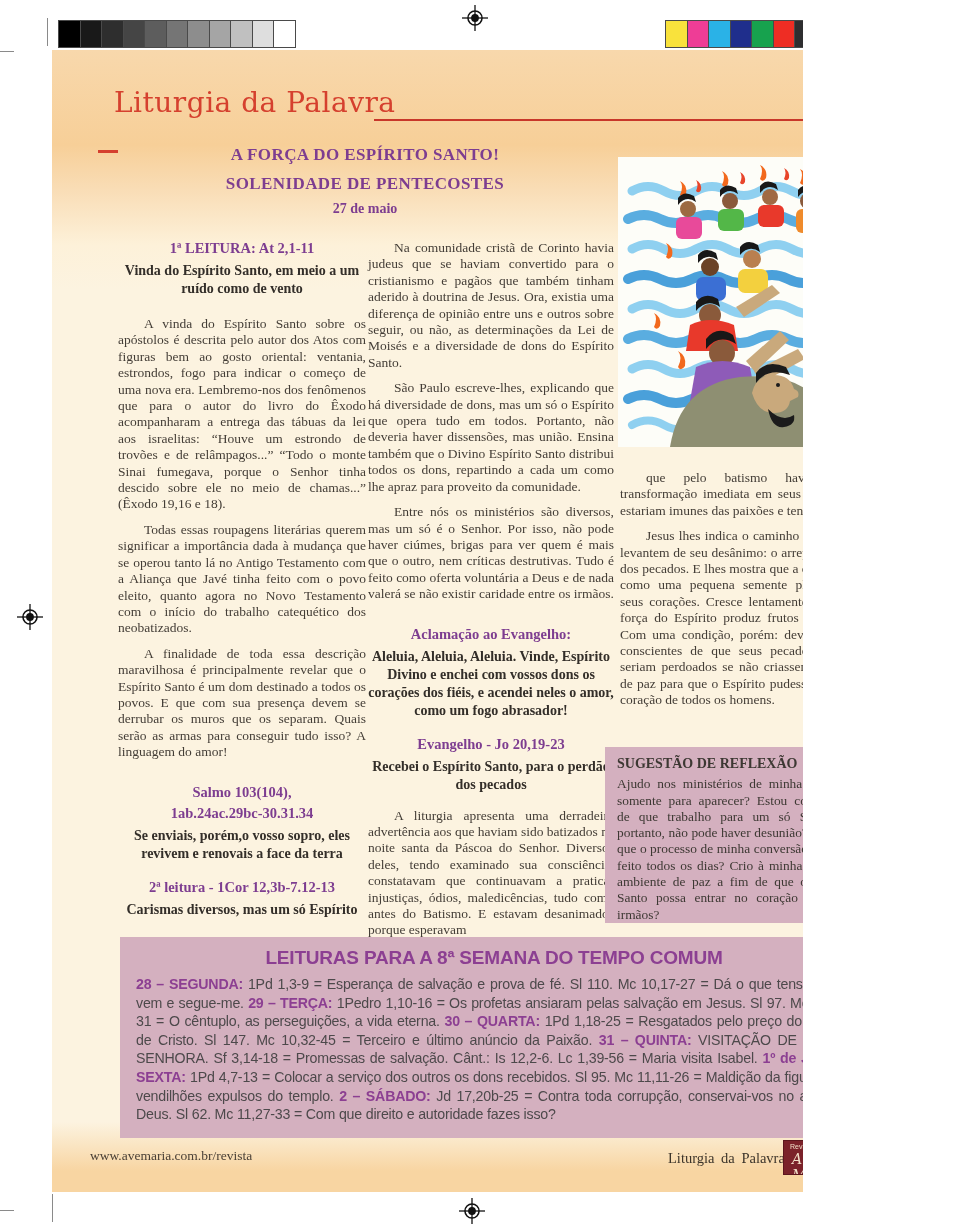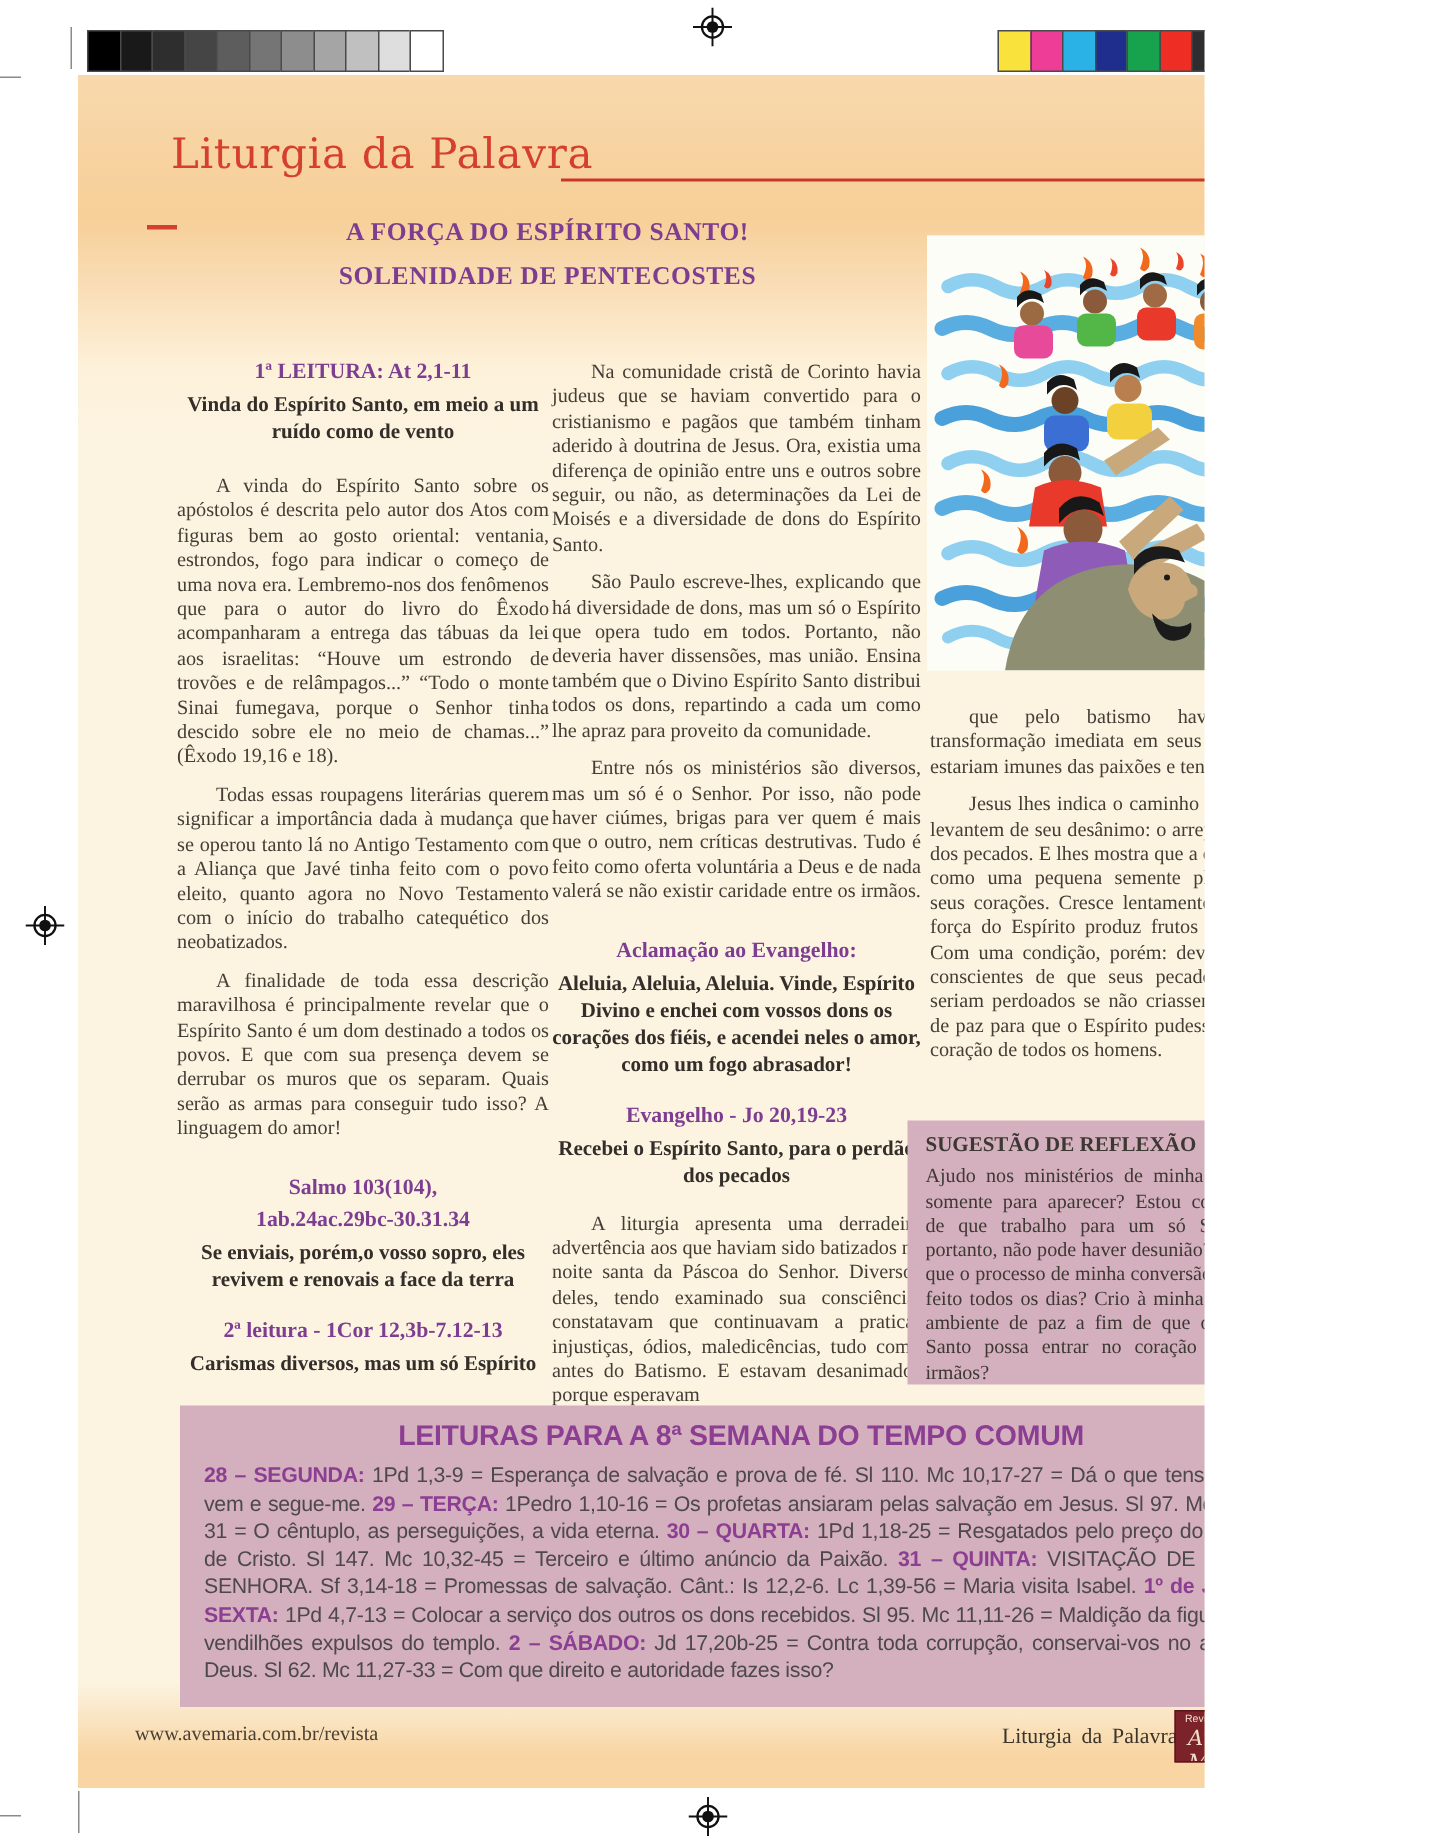--- a/index.html
+++ b/index.html
@@ -139,20 +139,21 @@
 
     <div class="masthead">
       <span class="masthead-dash"></span>
       <span>Liturgia da Palavra</span>
     </div>
     <div class="masthead-rule"></div>
 
     <div class="art-head">
       <div class="art-title">A FORÇA DO ESPÍRITO SANTO!</div>
       <div class="art-title">SOLENIDADE DE PENTECOSTES</div>
+      <div class="art-date">27 de maio</div>
     </div>
 
     <div class="col col1">
       <p class="h-pur">1ª LEITURA: At 2,1-11</p>
       <p class="sub">Vinda do Espírito Santo, em meio a um ruído como de vento</p>
       <div class="gap18"></div>
       <p class="body">A vinda do Espírito Santo sobre os apóstolos é descrita pelo autor dos Atos com figuras bem ao gosto oriental: ventania, estrondos, fogo para indicar o começo de uma nova era. Lembremo-nos dos fenômenos que para o autor do livro do Êxodo acompanharam a entrega das tábuas da lei aos israelitas: “Houve um estrondo de trovões e de relâmpagos...” “Todo o monte Sinai fumegava, porque o Senhor tinha descido sobre ele no meio de chamas...” (Êxodo 19,16 e 18).</p>
       <p class="body">Todas essas roupagens literárias querem significar a importância dada à mudança que se operou tanto lá no Antigo Testamento com a Aliança que Javé tinha feito com o povo eleito, quanto agora no Novo Testamento com o início do trabalho catequético dos neobatizados.</p>
       <p class="body">A finalidade de toda essa descrição maravilhosa é principalmente revelar que o Espírito Santo é um dom destinado a todos os povos. E que com sua presença devem se derrubar os muros que os separam. Quais serão as armas para conseguir tudo isso? A linguagem do amor!</p>
       <div class="gap12"></div>

